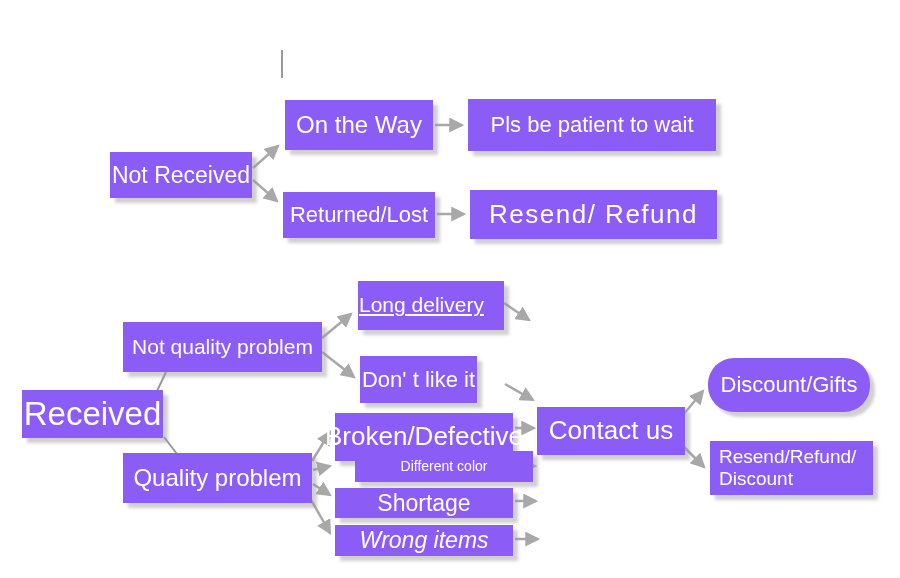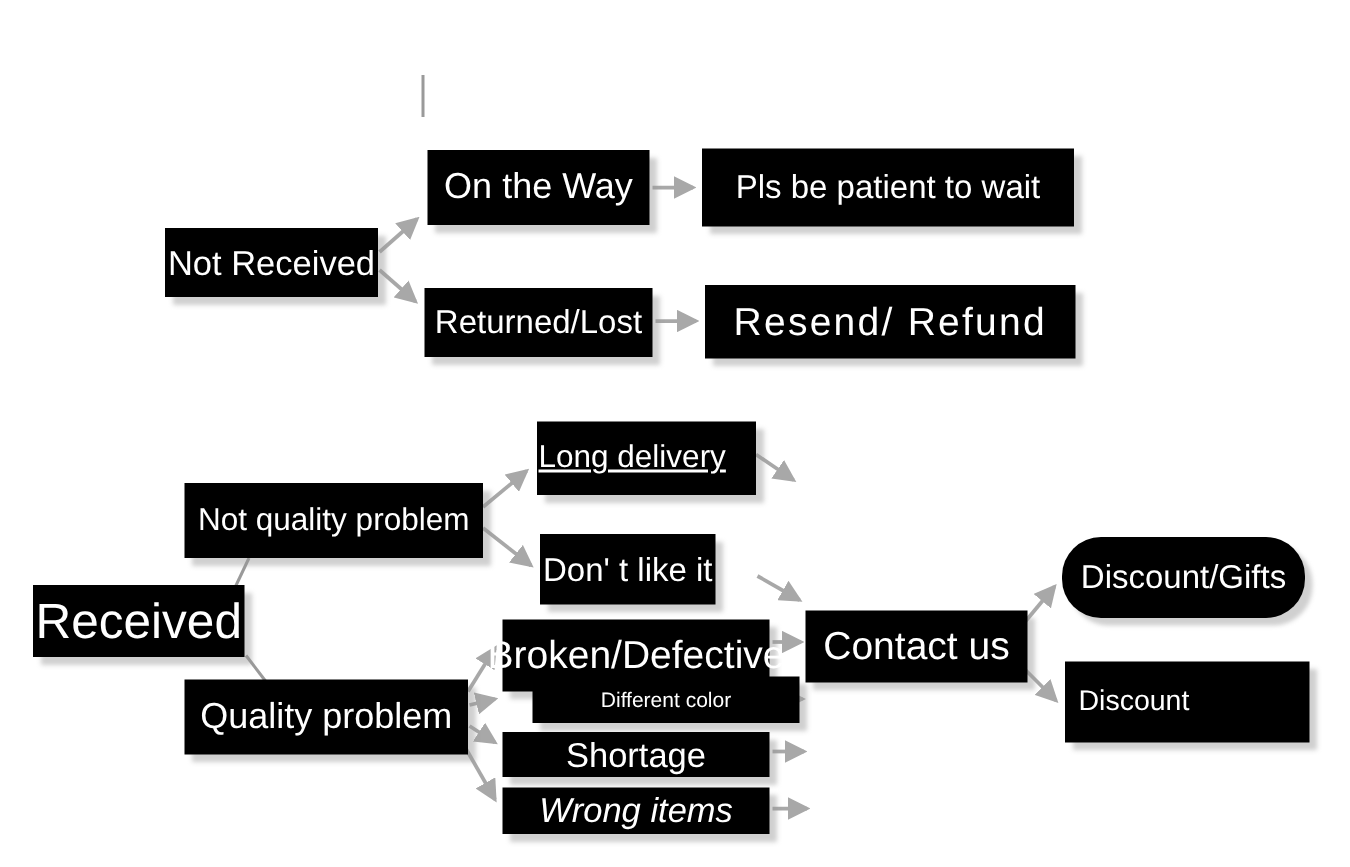--- a/index.html
+++ b/index.html
@@ -16,21 +16,21 @@
     text-align:center;
     font-family:"DejaVu Serif", serif;
     font-weight:bold;
     font-size:40px;
     color:#141414;
     letter-spacing:1px;
     white-space:nowrap;
   }
   .node{
     position:absolute;
-    background:#000000;
+    background:#8b5cf6;
     color:#ffffff;
     display:flex;
     align-items:center;
     justify-content:center;
     white-space:nowrap;
     box-shadow:5px 5px 3px rgba(150,150,150,0.45);
     line-height:1.05;
   }
   
   #n-not-received      {left:110px;top:152px;width:142px;height:46px;font-size:23px;}
@@ -106,16 +106,17 @@
   <div class="node" id="n-long-delivery">Long delivery</div>
   <div class="node" id="n-dont-like-it">Don' t like it</div>
   <div class="node" id="n-quality-problem">Quality problem</div>
   <div class="node" id="n-broken-defective">Broken/Defective</div>
   <div class="node" id="n-different-color">Different color</div>
   <div class="node" id="n-shortage">Shortage</div>
   <div class="node" id="n-wrong-items">Wrong items</div>
   <div class="node" id="n-contact-us">Contact us</div>
   <div class="node" id="n-discount-gifts">Discount/Gifts</div>
   <div class="node" id="n-resend-discount">
+    <span>Resend/Refund/</span>
     <span>Discount</span>
   </div>
 
 </div>
 
 </body></html>

